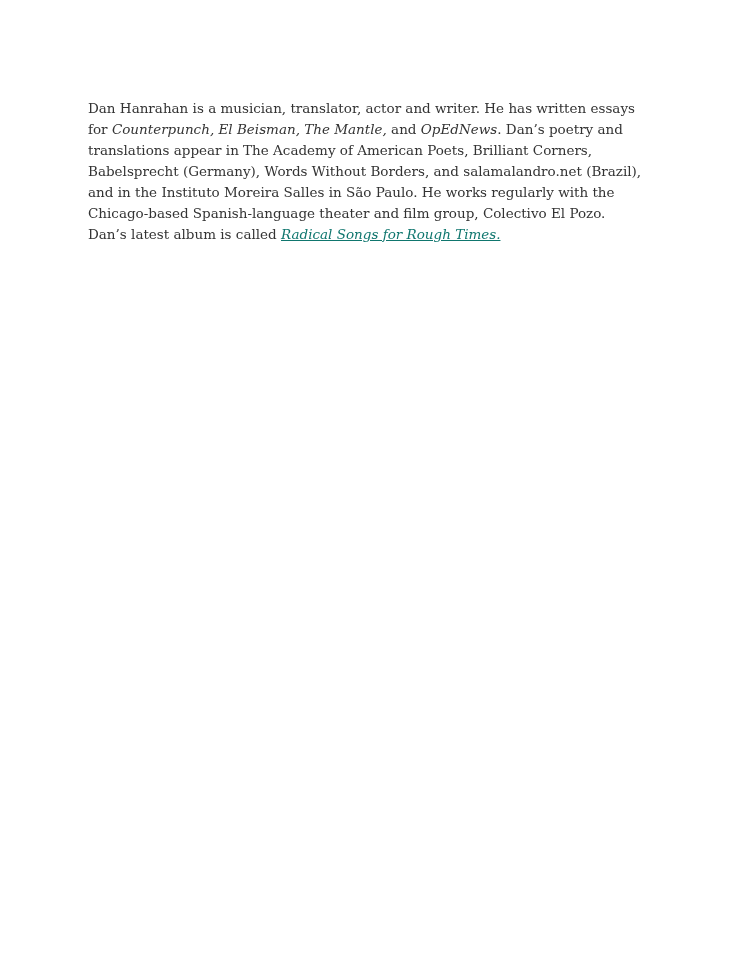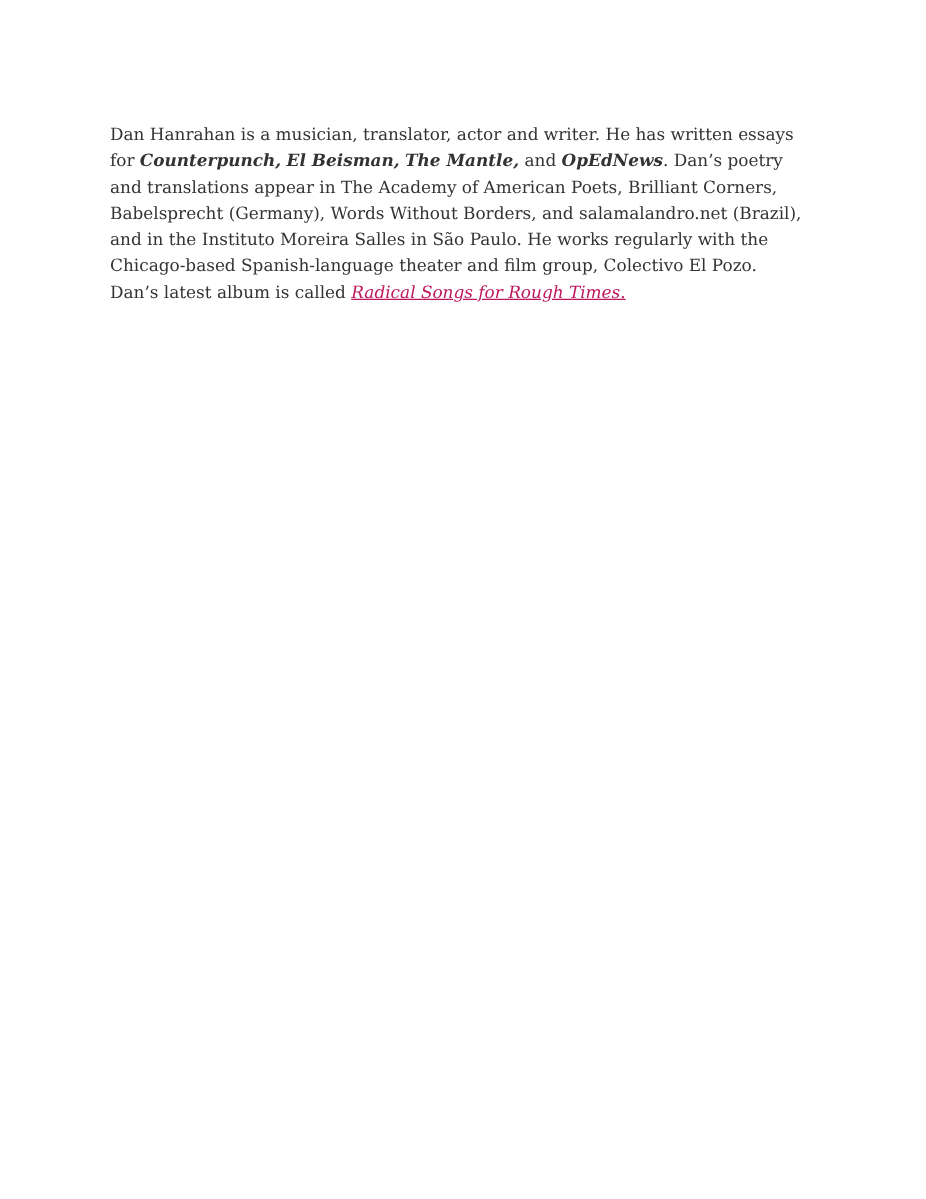--- a/index.html
+++ b/index.html
@@ -22,23 +22,23 @@
     left: 88px;
     top: 84px;
     width: 558px;
     font-size: 13.5px;
     line-height: 21px;
     color: #333333;
     text-align: left;
   }
   .seg-normal { font-style: normal; font-weight: normal; }
   .seg-bold   { font-weight: normal; }
-  .seg-italic { font-style: italic; font-weight: bold; }
+  .seg-italic { font-style: italic; }
   a.seg-link {
-    color: #be185d;
+    color: #0f766e;
     font-style: italic;
     text-decoration: underline;
     cursor: pointer;
   }
 </style>
 </head>
 <body>
 
 <div class="page">
   <p class="bio"><span class="seg-bold">Dan Hanrahan</span><span class="seg-normal"> is a musician, translator, actor and writer. He has written essays for </span><span class="seg-italic">Counterpunch,</span><span class="seg-normal"> </span><span class="seg-italic">El Beisman,</span><span class="seg-normal"> </span><span class="seg-italic">The Mantle,</span><span class="seg-normal"> and </span><span class="seg-italic">OpEdNews</span><span class="seg-normal">. Dan’s poetry and translations appear in The Academy of American Poets, Brilliant Corners, Babelsprecht (Germany), Words Without Borders, and salamalandro.net (Brazil), and in the Instituto Moreira Salles in São Paulo. He works regularly with the Chicago-based Spanish-language theater and film group, Colectivo El Pozo. Dan’s latest album is called </span><a class="seg-link" href="#">Radical Songs for Rough Times.</a></p>

